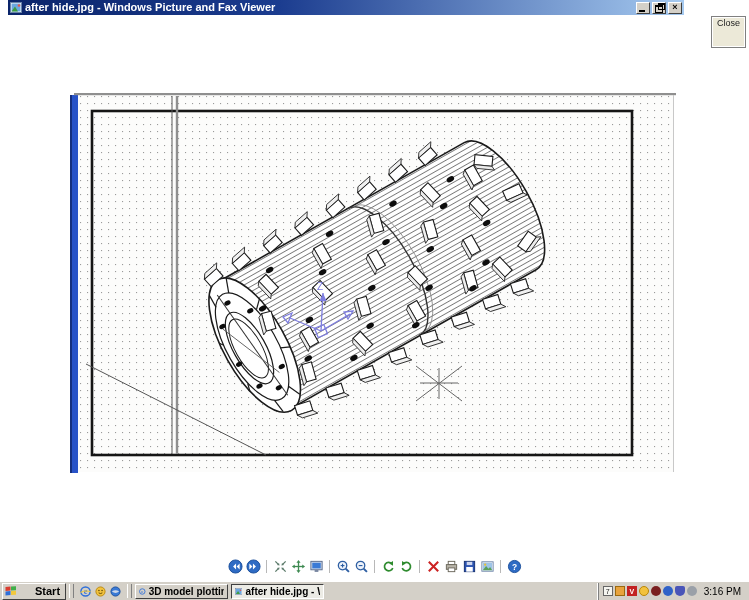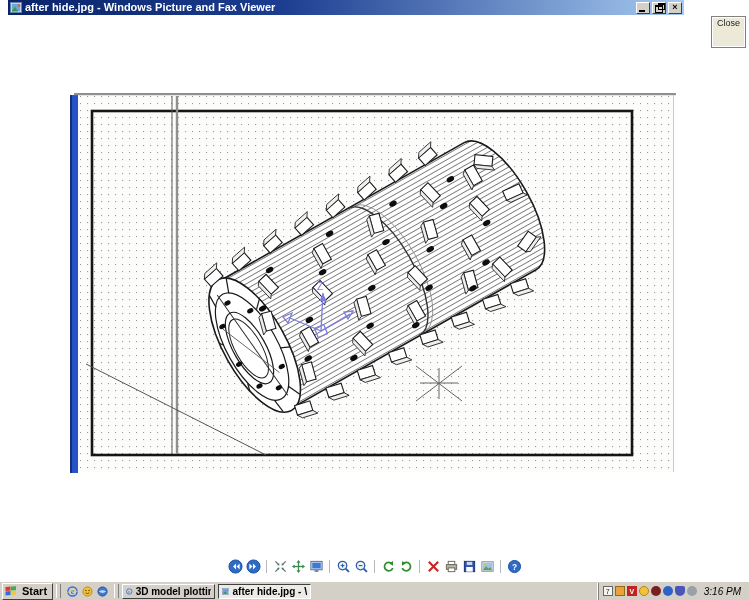--- a/index.html
+++ b/index.html
@@ -33,35 +33,35 @@
   .viewer-toolbar{position:absolute;top:557px;left:0;width:749px;height:18px;
     display:flex;justify-content:center;align-items:center;gap:2px;}
   .tb-btn{width:16px;height:16px;display:flex;align-items:center;justify-content:center;}
   .tb-sep{width:1px;height:13px;background:#b8b8b8;margin:0 3px;}
 
   
   .taskbar{position:absolute;top:581px;left:0;width:749px;height:19px;background:#d4d0c8;
     border-top:1px solid #fff;box-sizing:border-box;display:flex;align-items:center;font-size:10px;}
   .start-btn{margin-left:2px;height:15px;background:#d4d0c8;border:1px solid;
     border-color:#fff #404040 #404040 #fff;display:flex;align-items:center;
-    padding:0 5px 0 2px;font-weight:bold;font-size:11px;gap:5px;}
+    padding:0 5px 0 2px;font-weight:bold;font-size:11px;gap:18px;}
   .handle{width:3px;height:14px;margin:0 3px;border-left:1px solid #fff;border-right:1px solid #808080;}
   .ql{display:flex;align-items:center;gap:4px;padding:0 3px;}
   .ql-icon{width:11px;height:11px;display:block;}
   .task-btn{width:93px;height:15px;margin-right:3px;background:#d4d0c8;border:1px solid;
     border-color:#fff #404040 #404040 #fff;display:flex;align-items:center;gap:3px;
     padding:0 3px;box-sizing:border-box;overflow:hidden;}
   .task-btn .tlabel{font-size:10px;white-space:nowrap;overflow:hidden;font-weight:bold;}
   .task-btn.active{background:#ecebe5;border-color:#404040 #fff #fff #404040;}
   .tray{margin-left:auto;height:17px;display:flex;align-items:center;gap:2px;
     border-left:1px solid #808080;box-shadow:-1px 0 0 #fff;padding:0 4px;}
   .tray-ico{width:10px;height:10px;display:flex;align-items:center;justify-content:center;
     font-size:7px;color:#fff;box-sizing:border-box;}
   .round{border-radius:50%;}
-  .clock{padding:0 4px 0 5px;font-size:10px;color:#000;white-space:nowrap;font-style:italic;}
+  .clock{padding:0 4px 0 5px;font-size:10px;color:#000;white-space:nowrap;}
 </style>
 </head>
 <body>
 
 <div class="titlebar">
   <svg class="appicon" viewBox="0 0 12 11">
     <rect x="0.5" y="0.5" width="11" height="10" fill="#fff" stroke="#6a82a8"></rect>
     <rect x="1.5" y="1.5" width="9" height="8" fill="#6aa7e0"></rect>
     <path d="M1.5,9.5 L5,4.5 L8,9.5 Z" fill="#3f9c3f"></path>
     <circle cx="9" cy="3.5" r="1.3" fill="#e8554a"></circle>

